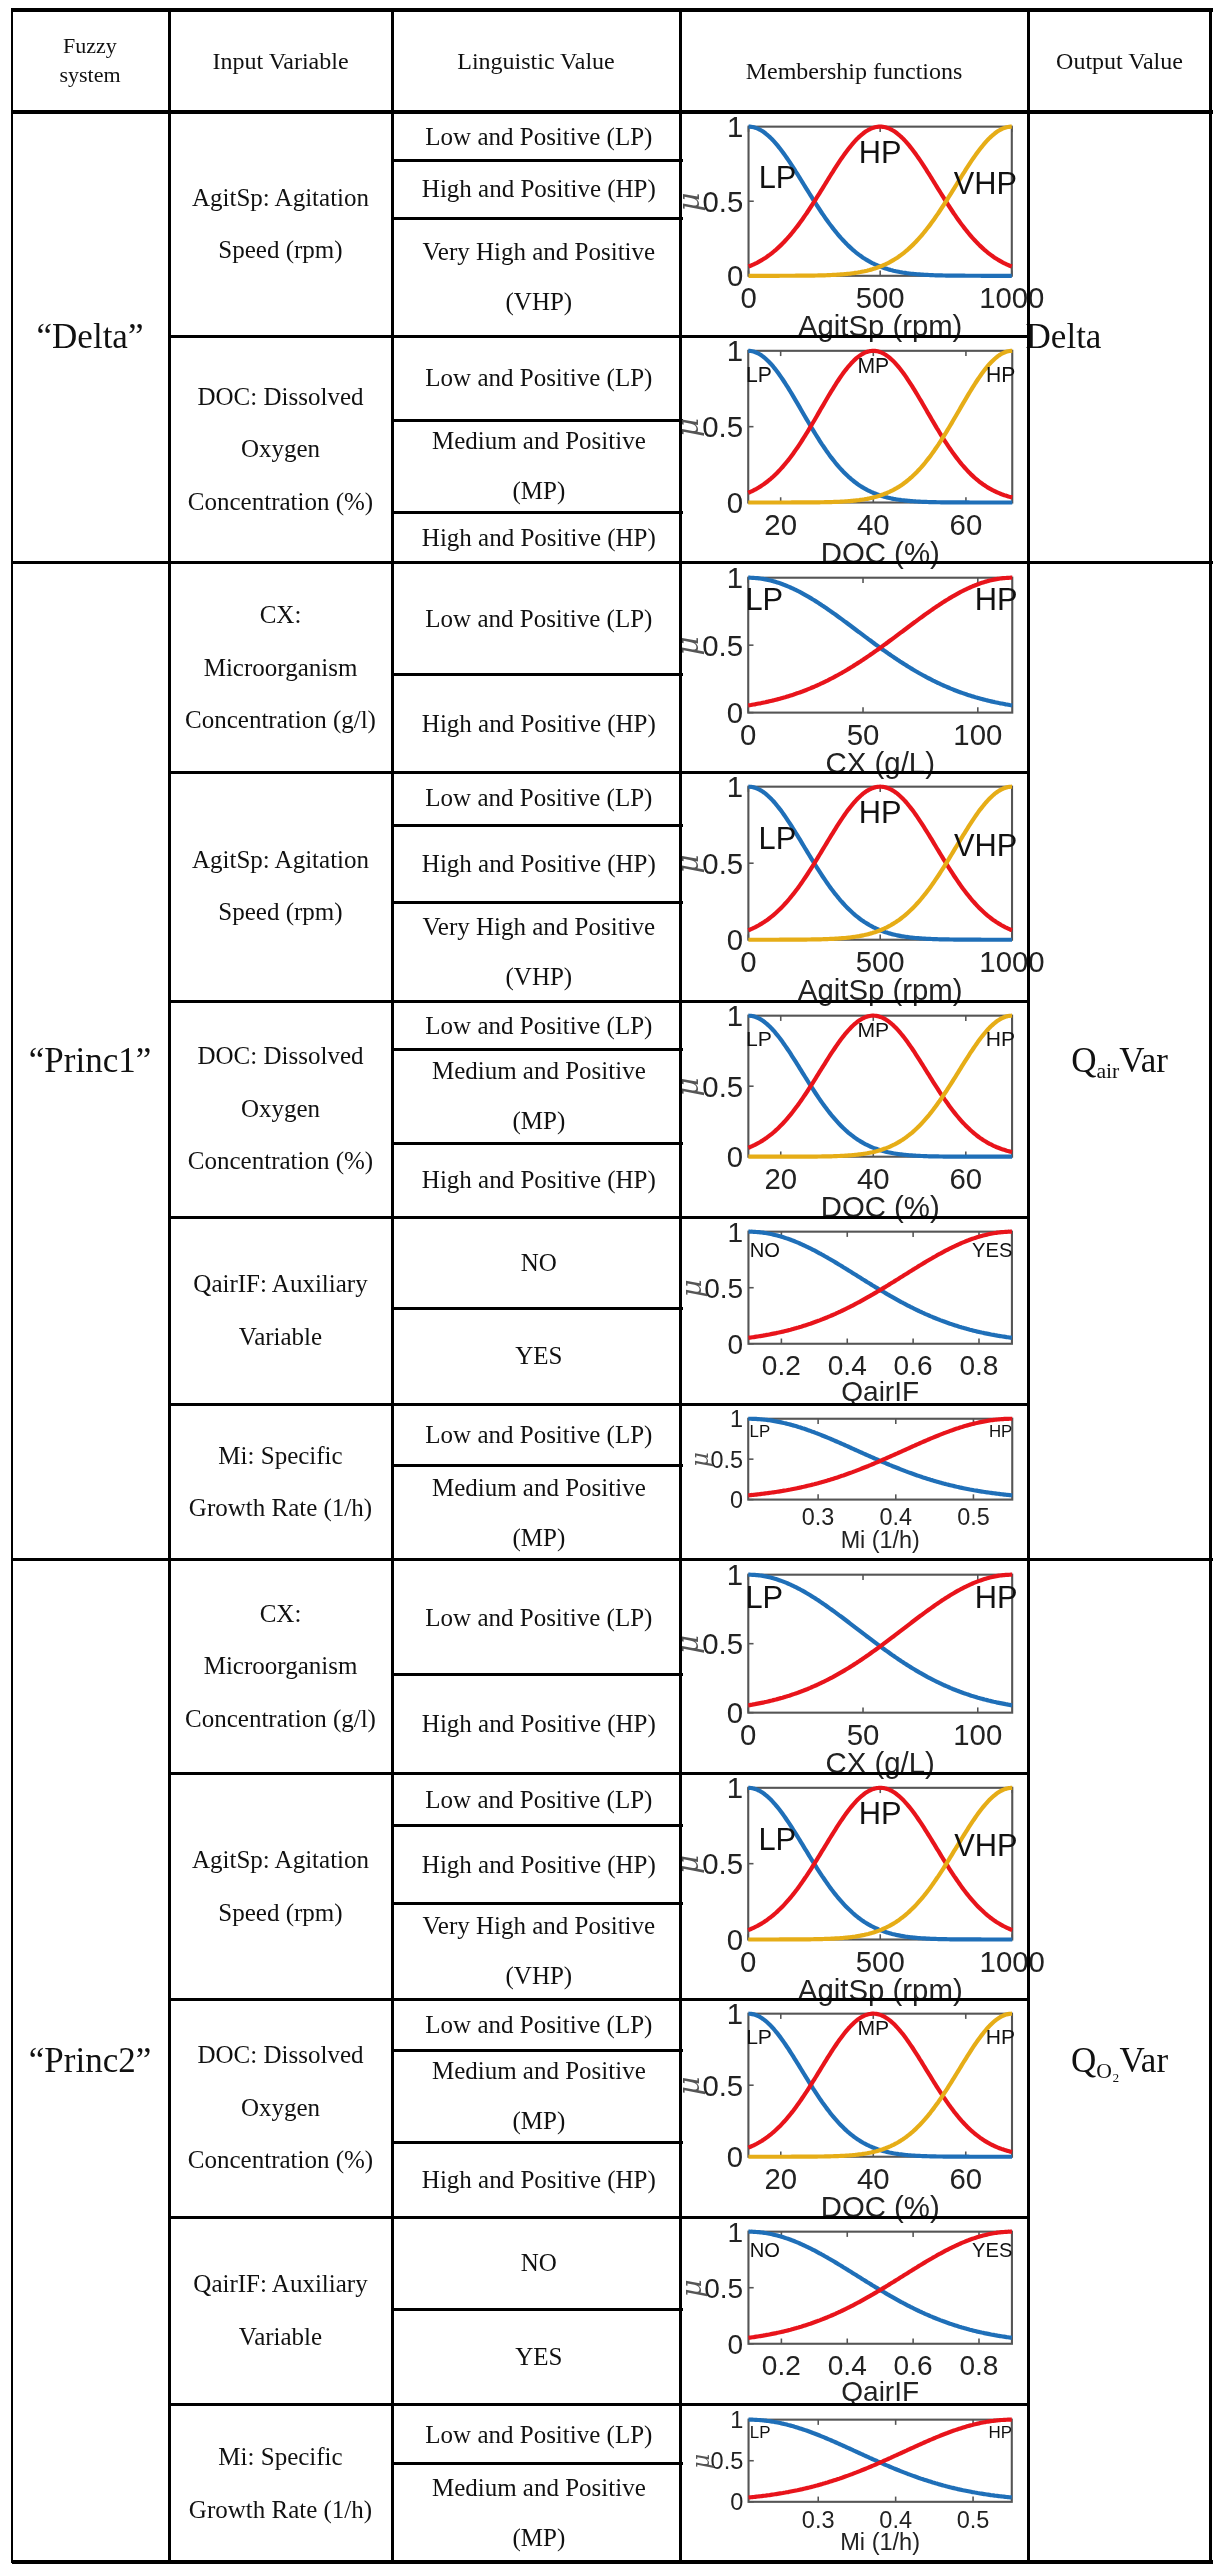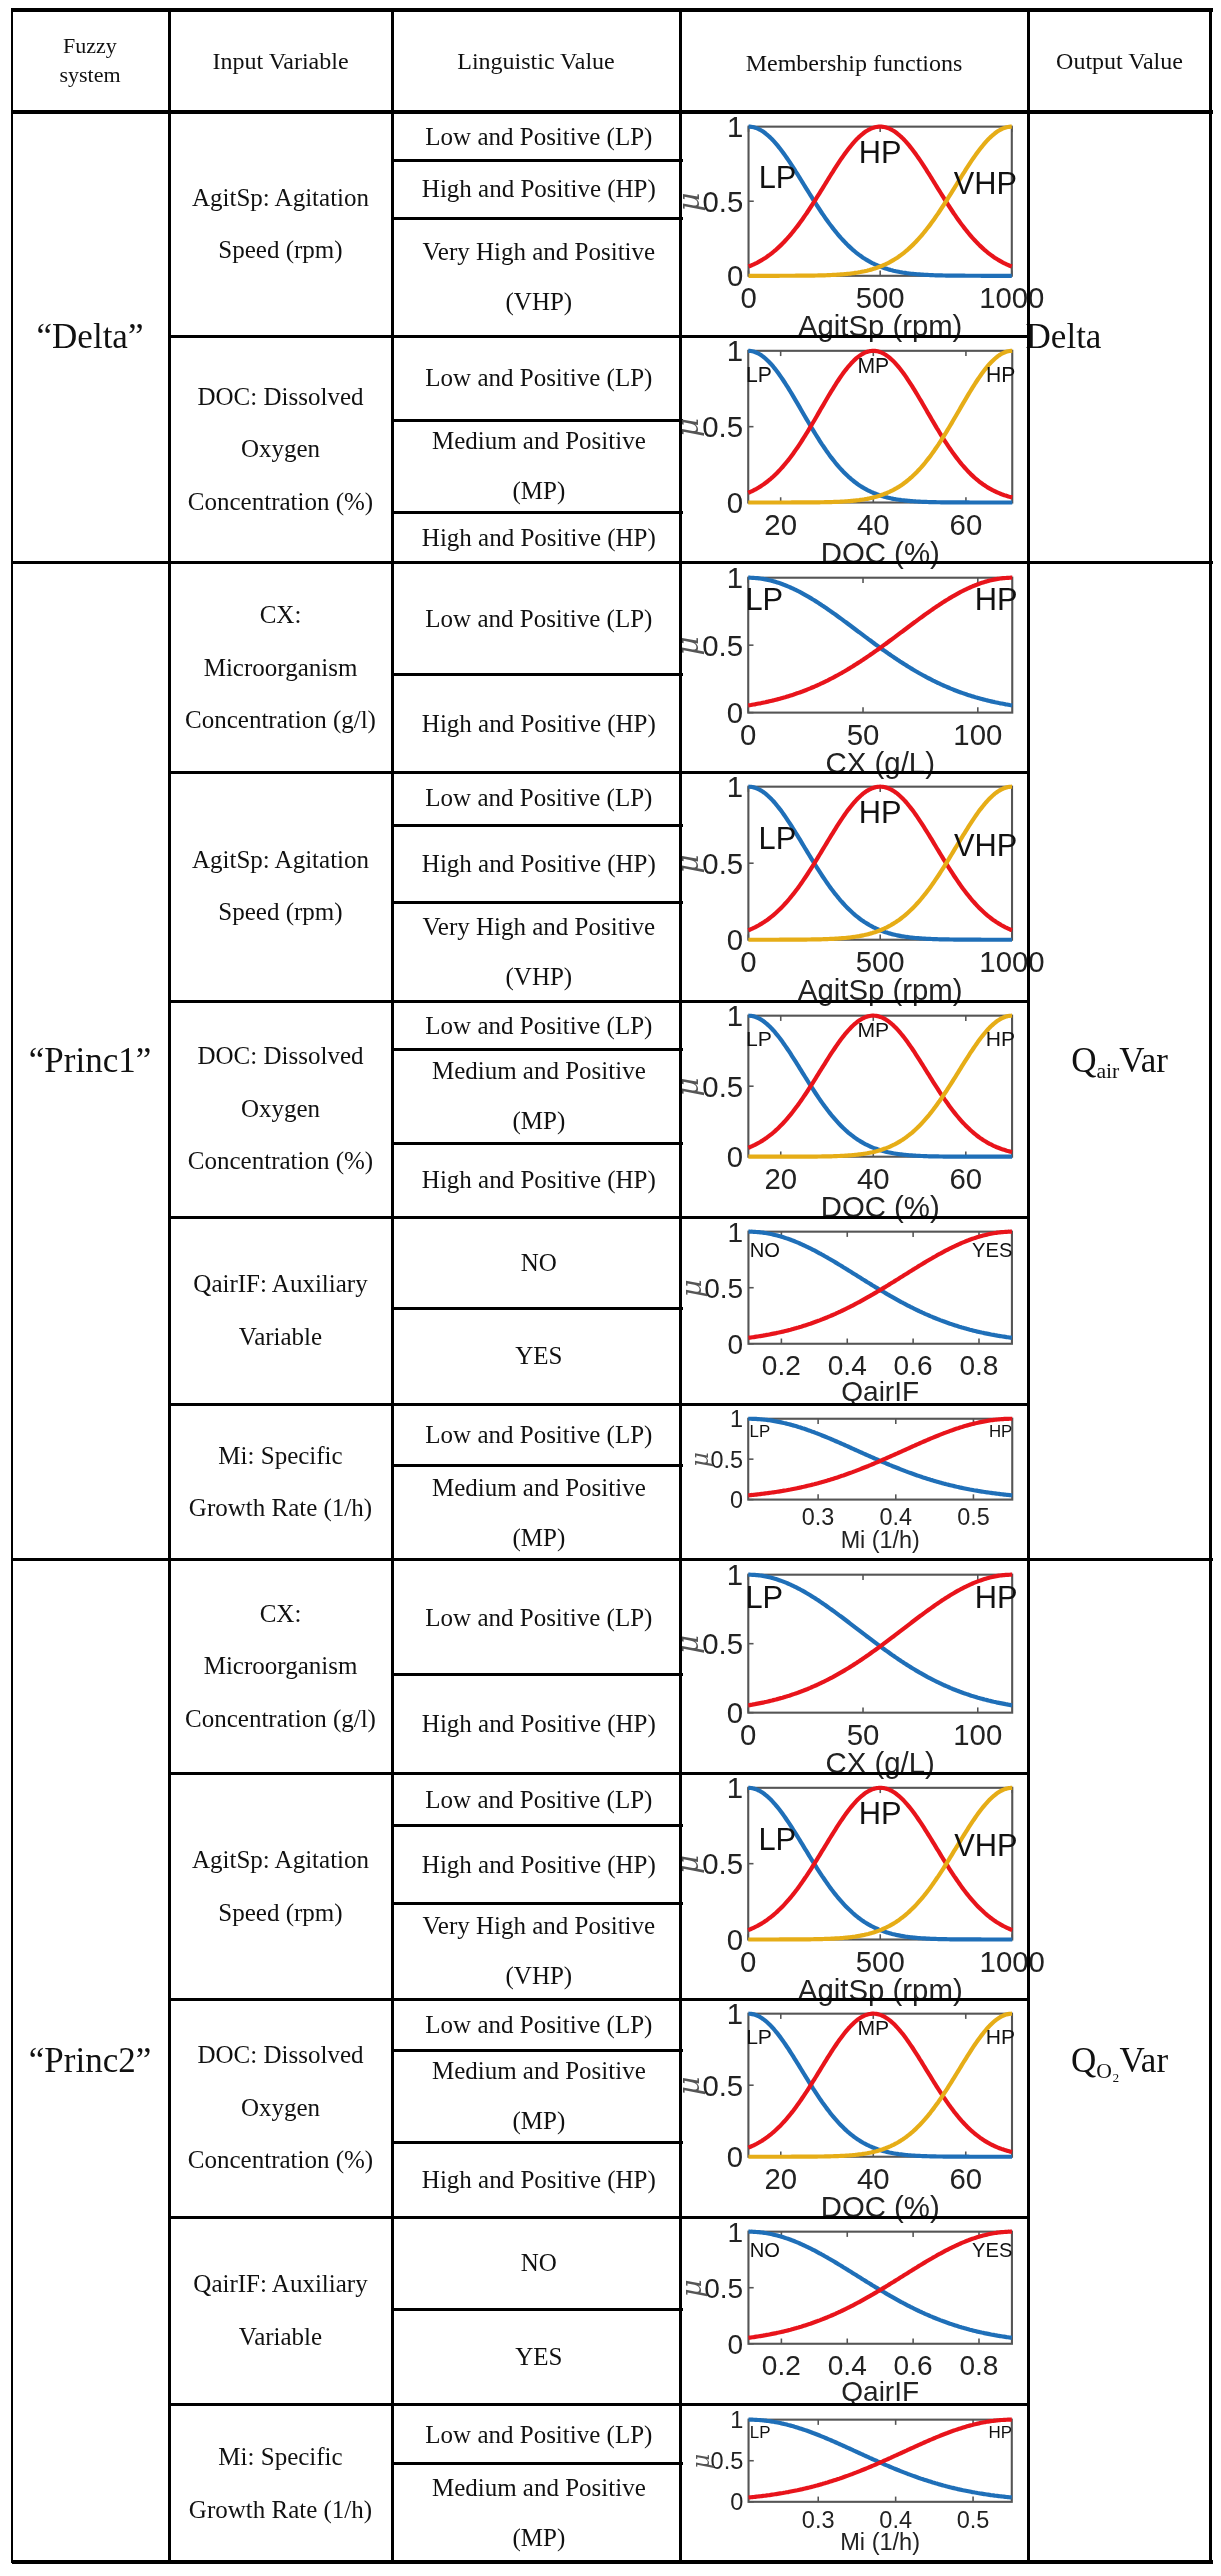--- a/index.html
+++ b/index.html
@@ -24,21 +24,21 @@
 <div id="root">
     <div class="cell hdr" style="left: 11.5px; width: 157px; top: 10px; height: 102px;">
       <span style="display: block; width: 79px; line-height: 1.3; font-size: 22px;">Fuzzy system</span>
     </div>
     <div class="cell hdr" style="left: 169px; width: 223px; top: 10px; height: 102px;">
       <span>Input Variable</span>
     </div>
     <div class="cell hdr" style="left: 392px; width: 288px; top: 10px; height: 102px;">
       <span>Linguistic Value</span>
     </div>
-    <div class="cell hdr" style="left: 680px; width: 348px; top: 12px; height: 102px;">
+    <div class="cell hdr" style="left: 680px; width: 348px; top: 20px; height: 102px;">
       <span>Membership functions</span>
     </div>
     <div class="cell hdr" style="left: 1028px; width: 183px; top: 10px; height: 102px;">
       <span>Output Value</span>
     </div>
     <div class="hline" style="left: 11.5px; width: 1201px; top: 8.4px; height: 3.7px;"></div>
     <div class="hline" style="left: 11.5px; width: 1201px; top: 110px; height: 3.7px;"></div>
     <div class="cell sys" style="left: 11.5px; width: 157px; top: 112px; height: 451px;">
       <span>“Delta”</span>
     </div>

